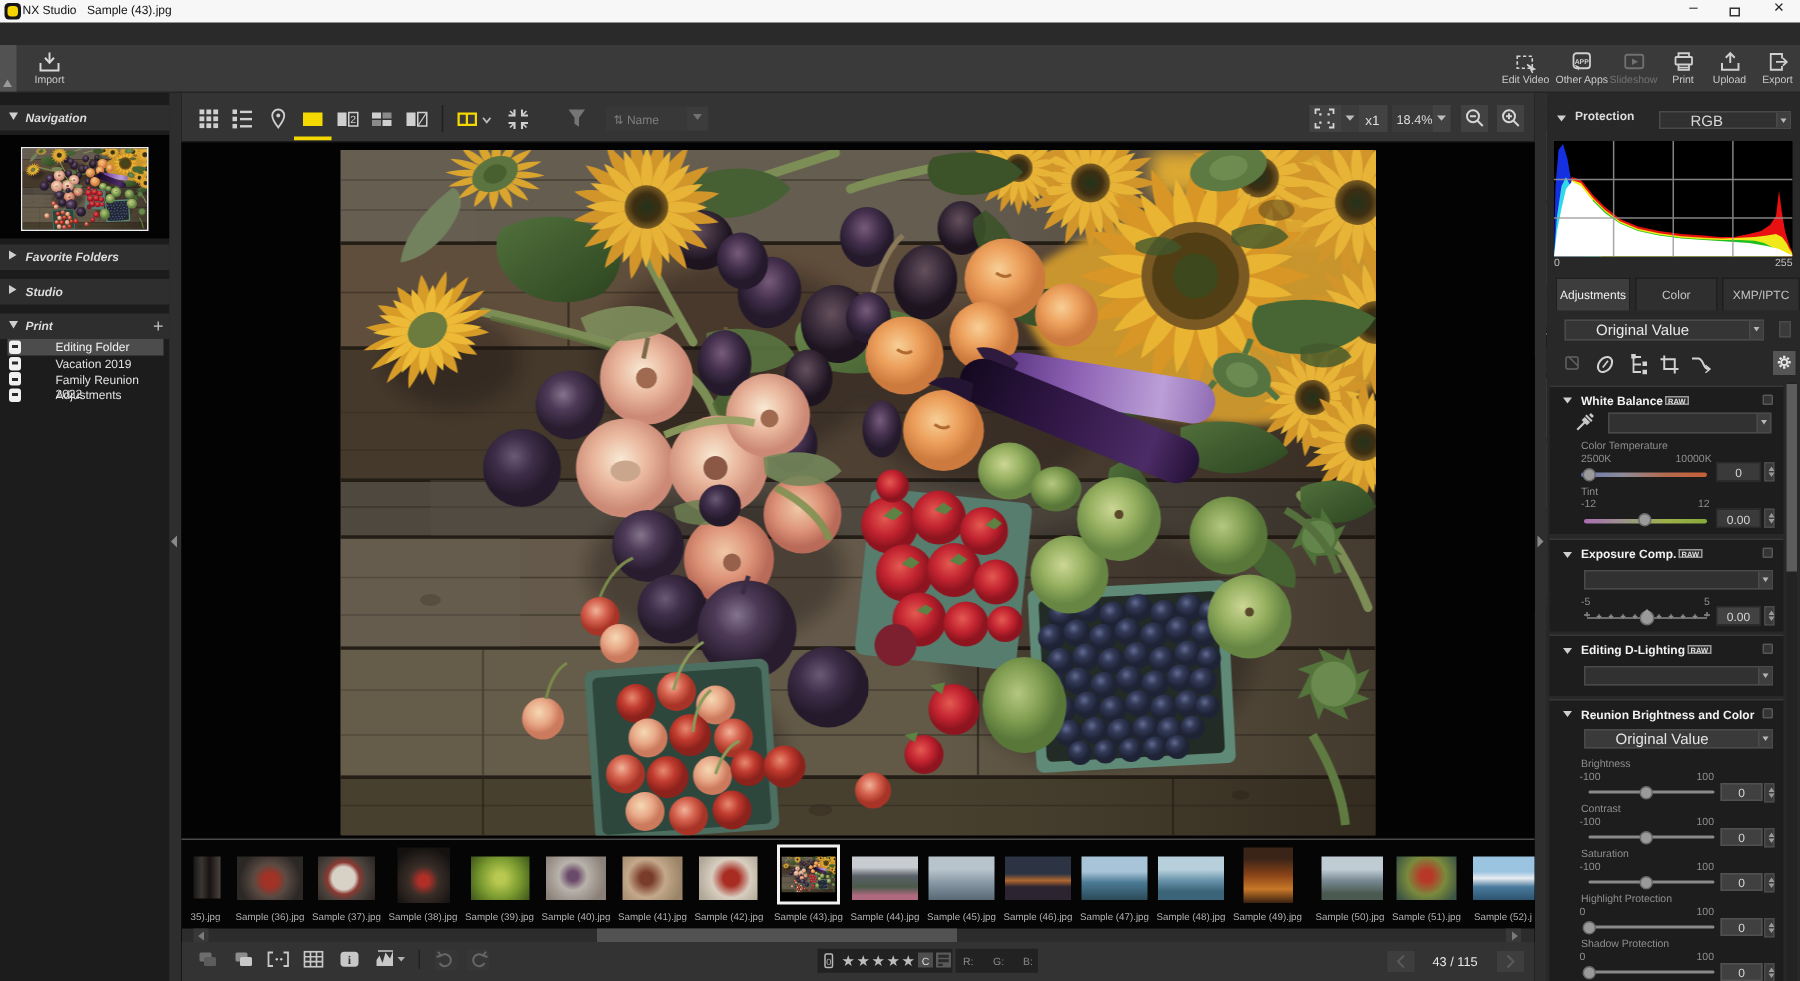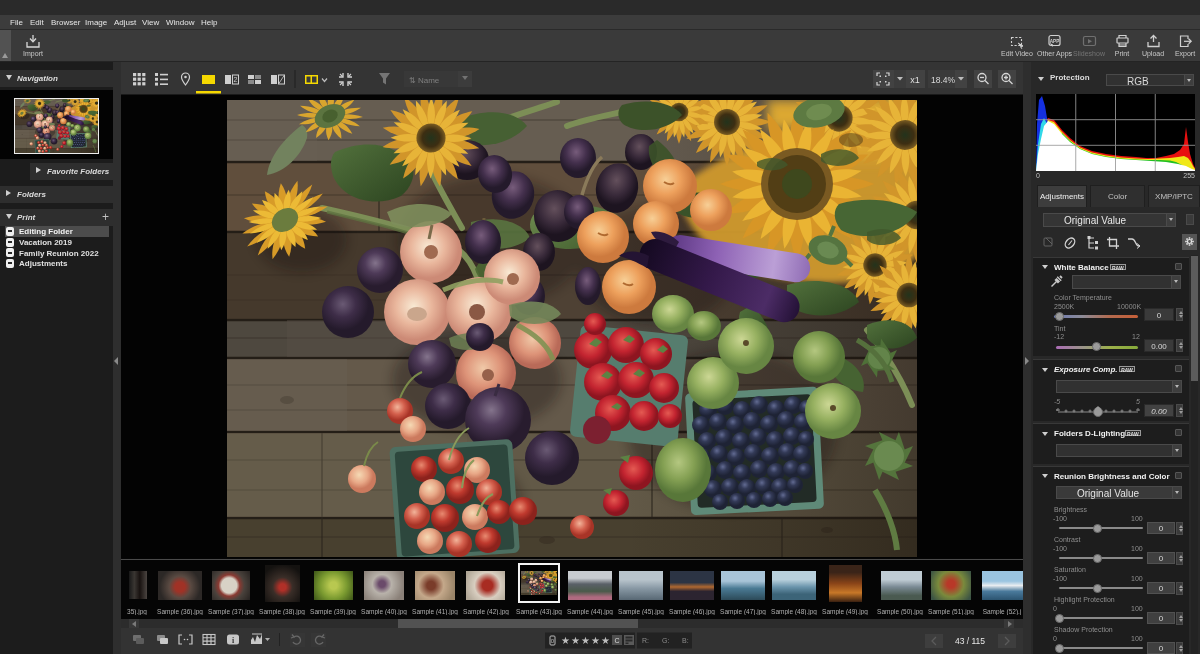--- a/index.html
+++ b/index.html
@@ -33,21 +33,21 @@
 #center { position:absolute; left:121px; top:62px; width:902px; height:592px; background:#000; }
 #righthandle { position:absolute; left:1023px; top:62px; width:8px; height:592px; background:#2e2e2e; }
 #rightbar { position:absolute; left:1031px; top:62px; width:169px; height:592px; background:#282828; }
 
 .shead { position:relative; background:#2e2e2e; color:#dcdcdc; font-size:8px; font-weight:bold; }
 .shead .tri { position:absolute; left:6px; }
 .shead .txt { position:absolute; left:17px;font-style:italic; }
 .albrow { position:absolute; left:5px; width:104px; height:10.5px; }
 .albico { position:absolute; left:1px; top:0.5px; width:8px; height:9px; background:#f0f0f0; border-radius:2px; }
 .albico:before { content:""; position:absolute; left:2px; top:3.5px; width:4px; height:2px; background:#2a2a2a; }
-.albtxt { position:absolute; left:14px; top:1px; font-size:8px; color:#e0e0e0;font-weight:bold; }
+.albtxt { position:absolute; left:32px; top:1px; font-size:8px; color:#e0e0e0; }
 
 
 #viewtoolbar { position:absolute; left:0; top:0; width:902px; height:33px; background:#343434; border-bottom:1px solid #1a1a1a; }
 
 
 #viewer { position:absolute; left:0; top:33px; width:902px; height:463px; background:#030303; }
 
 
 #filmstrip { position:absolute; left:0; top:496px; width:902px; height:70px; background:#050505; }
 .thumb { position:absolute; }
@@ -591,29 +591,29 @@
                 <path d="M0,0 l24,-10 l-10,20 z" transform="rotate(315)"></path>
               </g>
       <circle r="15" fill="#6a8a50"></circle>
     </g>
     <path d="M648,390 C660,410 668,430 670,450" stroke="#5f7b42" stroke-width="6" fill="none"></path>
     <path d="M630,240 C648,250 660,265 665,282" stroke="#55703c" stroke-width="5" fill="none"></path>
   </g>
 </symbol>
 </defs>
 </svg>
-  <div id="menubar">
-    <span style="left:10px;">File</span>
-    <span style="left:30px;">Edit</span>
-    <span style="left:51px;">Browser</span>
-    <span style="left:85px;">Image</span>
-    <span style="left:114px;">Adjust</span>
-    <span style="left:142px;">View</span>
-    <span style="left:166px;">Window</span>
-    <span style="left:201px;">Help</span>
+  <div id="titlebar">
+    <div class="logo">
+        <i></i>
+      </div>
+    <span class="t1">NX Studio</span>
+    <span class="t2">Sample (43).jpg</span>
+    <span class="wbtn" style="left:1119px;width:20px;">–</span>
+    <span class="wbtn" style="left:1153px;top:4.5px;width:7px;height:6px;border:1px solid #333;"></span>
+    <span class="wbtn" style="left:1176px;width:20px;font-size:9px;">✕</span>
   </div>
   <div id="topbar">
     <div class="lstrip"></div>
     <div style="position:absolute;left:2px;top:23px;width:0;height:0;border-left:3.5px solid transparent;border-right:3.5px solid transparent;border-bottom:5px solid #9a9a9a;"></div>
     <div class="tbtn" style="left:16px;">
       <svg width="16" height="15" viewBox="0 0 16 15">
           <g stroke="#d8d8d8" stroke-width="1.3" fill="none">
             <path d="M8 1 v6"></path>
             <path d="M5 4.5 L8 7.8 L11 4.5" fill="none"></path>
             <path d="M2 8 v5 h12 v-5"></path>
@@ -684,27 +684,27 @@
   <div id="leftbar">
     <div class="shead" style="position:absolute;left:0;top:8px;width:113px;height:17px;">
       <span class="tri" style="top:5px;width:0;height:0;border-left:3.5px solid transparent;border-right:3.5px solid transparent;border-top:5px solid #cfcfcf;"></span>
       <span class="txt" style="top:4px;">Navigation</span>
     </div>
     <div style="position:absolute;left:0;top:28px;width:113px;height:69px;background:#030303;">
       <svg width="85" height="56" viewBox="0 0 690 457" preserveAspectRatio="none" style="position:absolute;left:14px;top:8px;border:1px solid #ededed;">
           <use href="#photoSym"></use>
         </svg>
     </div>
-    <div class="shead" style="position:absolute;left:0;top:101px;width:113px;height:17px;margin-left:30px;">
+    <div class="shead" style="position:absolute;left:0;top:101px;width:113px;height:17px;">
       <span class="tri" style="top:4px;width:0;height:0;border-top:3.5px solid transparent;border-bottom:3.5px solid transparent;border-left:5px solid #cfcfcf;"></span>
       <span class="txt" style="top:4px;">Favorite Folders</span>
     </div>
     <div class="shead" style="position:absolute;left:0;top:124px;width:113px;height:17px;">
       <span class="tri" style="top:4px;width:0;height:0;border-top:3.5px solid transparent;border-bottom:3.5px solid transparent;border-left:5px solid #cfcfcf;"></span>
-      <span class="txt" style="top:4px;">Folders</span>
+      <span class="txt" style="top:4px;">Studio</span>
     </div>
     <div class="shead" style="position:absolute;left:0;top:147px;width:113px;height:17px;">
       <span class="tri" style="top:5px;width:0;height:0;border-left:3.5px solid transparent;border-right:3.5px solid transparent;border-top:5px solid #cfcfcf;"></span>
       <span class="txt" style="top:4px;">Print</span>
       <span style="position:absolute;right:4px;top:1px;font-size:12px;font-weight:normal;color:#c0c0c0;">+</span>
     </div>
     <div class="albrow" style="top:164px;background:#4c4c4c;">
         <span class="albico"></span>
         <span class="albtxt" style="color:#f2f2f2;">Editing Folder</span>
       </div>
@@ -1060,21 +1060,21 @@
         <span class="spin" style="top:50px;"></span>
       <span class="lab" style="left:21px;top:67px;">Tint</span>
       <span class="lab" style="left:21px;top:75px;">-12</span>
         <span class="lab" style="left:99px;top:75px;">12</span>
       <div style="position:absolute;left:23px;top:88px;width:82px;height:2.5px;background:linear-gradient(90deg,#ab6cb5,#9a9588,#9cb04a,#86aa3a);border-radius:2px;"></div>
       <span class="knob" style="left:59px;top:84px;"></span>
       <div class="vbox" style="top:81px;">0.00</div>
         <span class="spin" style="top:81px;"></span>
     </div>
 
-    <div class="sect" style="top:297px;height:62px;font-style:italic;">
+    <div class="sect" style="top:297px;height:62px;">
       <span class="tri2" style="left:9px;top:8px;"></span>
       <span class="shd">Exposure Comp.</span>
         <span class="raw" style="left:86px;">RAW</span>
       <span class="cbx"></span>
       <div class="ddl" style="left:23px;top:20px;width:126px;height:13px;">
           <span class="ddcaret"></span>
         </div>
       <span class="lab" style="left:21px;top:38px;">-5</span>
         <span class="lab" style="left:103px;top:38px;">5</span>
       <svg width="96" height="12" viewBox="0 0 96 12" style="position:absolute;left:17px;top:46px;">
@@ -1096,21 +1096,21 @@
           </g>
         <circle cx="48" cy="6" r="4.5" fill="#9a9a9a" stroke="#6a6a6a"></circle>
         <path d="M48,0 l-3,3 h6 z" fill="#9a9a9a"></path>
       </svg>
       <div class="vbox" style="top:44px;background:#424242;">0.00</div>
         <span class="spin" style="top:44px;"></span>
     </div>
 
     <div class="sect" style="top:361px;height:41px;">
       <span class="tri2" style="left:9px;top:8px;"></span>
-      <span class="shd">Folders D-Lighting</span>
+      <span class="shd">Editing D-Lighting</span>
         <span class="raw" style="left:92px;">RAW</span>
       <span class="cbx"></span>
       <div class="ddl" style="left:23px;top:20px;width:126px;height:13px;">
           <span class="ddcaret"></span>
         </div>
     </div>
 
     <div class="sect" style="top:404px;height:188px;">
       <span class="tri2" style="left:9px;top:7px;"></span>
       <span class="shd">Reunion Brightness and Color</span>

